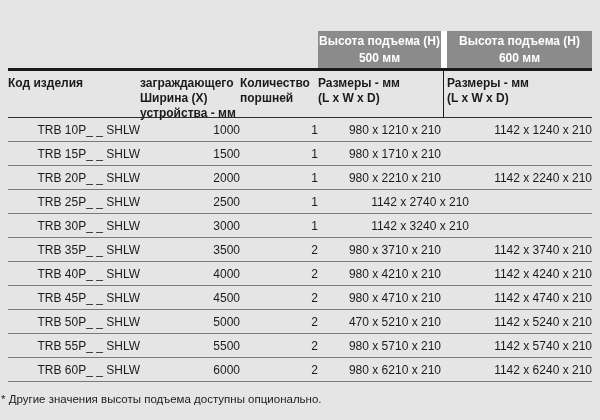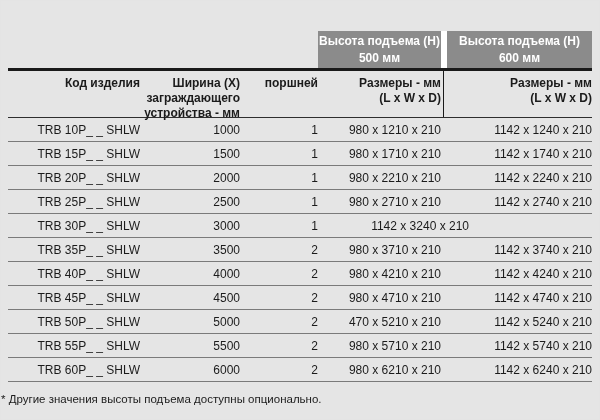--- a/index.html
+++ b/index.html
@@ -30,21 +30,21 @@
   .banner.b1 { width:123px; }
   .banner-gap { width:6px; background:#ffffff; }
   .banner.b2 { width:145px; }
 
   .thick-line { height:3px; background:#1a1a1a; }
 
   
   .cheads {
     display:flex; height:47px;
     border-bottom:1px solid #2e2e2e;
-    font-weight:bold; font-size:12px; text-align:right;
+    font-weight:bold; font-size:12px; text-align:left;
     box-sizing:border-box;
   }
   .ch { padding-top:5px; line-height:15px; box-sizing:border-box; }
 
   .c1 { width:132px; }
   .c2 { width:100px; }
   .c3 { width:78px; }
   .c4 { width:123px; }
   .c5 { width:145px; }
   .colgap { width:6px; position:relative; }
@@ -82,25 +82,26 @@
       </div>
     </div>
 
     <div class="thick-line"></div>
 
     <div class="cheads">
       <div class="ch c1">
         <div>Код изделия</div>
       </div>
       <div class="ch c2">
+        <div>заграждающего</div>
         <div>Ширина (X)</div>
-        <div>заграждающего</div>
         <div>устройства - мм</div>
       </div>
       <div class="ch c3">
+        <div>Количество</div>
         <div>поршней</div>
       </div>
       <div class="ch c4">
         <div>Размеры - мм</div>
         <div>(L x W x D)</div>
       </div>
       <div class="colgap"></div>
       <div class="ch c5">
         <div>Размеры - мм</div>
         <div>(L x W x D)</div>
@@ -116,35 +117,33 @@
         <div class="cell c4">980 x 1210 x 210</div>
         <div class="colgap"></div>
         <div class="cell c5">1142 x 1240 x 210</div>
       </div>
         <div class="row" style="">
         <div class="cell c1">TRB 15P_ _ SHLW</div>
         <div class="cell c2">1500</div>
         <div class="cell c3">1</div>
         <div class="cell c4">980 x 1710 x 210</div>
         <div class="colgap"></div>
-        <div class="cell c5">1142 x 1740 x 210</div>
       </div>
         <div class="row" style="">
         <div class="cell c1">TRB 20P_ _ SHLW</div>
         <div class="cell c2">2000</div>
         <div class="cell c3">1</div>
         <div class="cell c4">980 x 2210 x 210</div>
         <div class="colgap"></div>
         <div class="cell c5">1142 x 2240 x 210</div>
       </div>
         <div class="row" style="">
         <div class="cell c1">TRB 25P_ _ SHLW</div>
         <div class="cell c2">2500</div>
         <div class="cell c3">1</div>
-        <div class="cell c4">980 x 2710 x 210</div>
         <div class="colgap"></div>
         <div class="cell c5">1142 x 2740 x 210</div>
       </div>
         <div class="row" style="">
         <div class="cell c1">TRB 30P_ _ SHLW</div>
         <div class="cell c2">3000</div>
         <div class="cell c3">1</div>
         <div class="colgap"></div>
         <div class="cell c5">1142 x 3240 x 210</div>
       </div>

